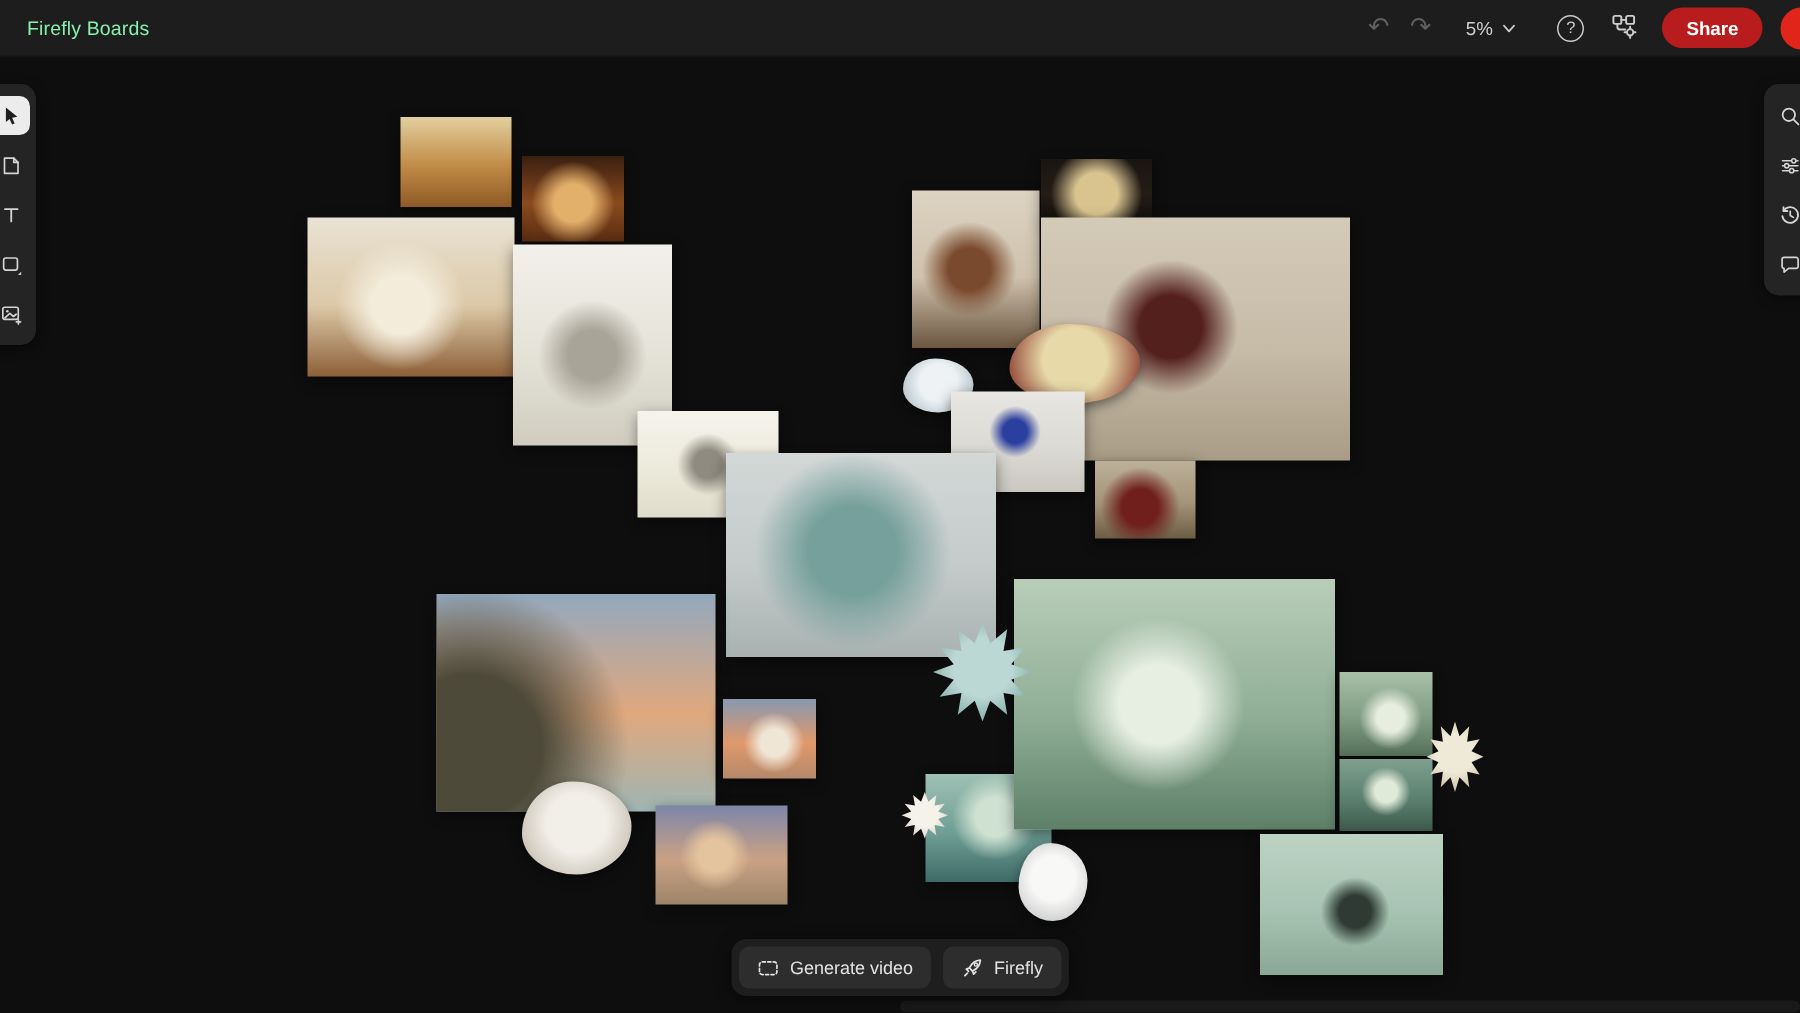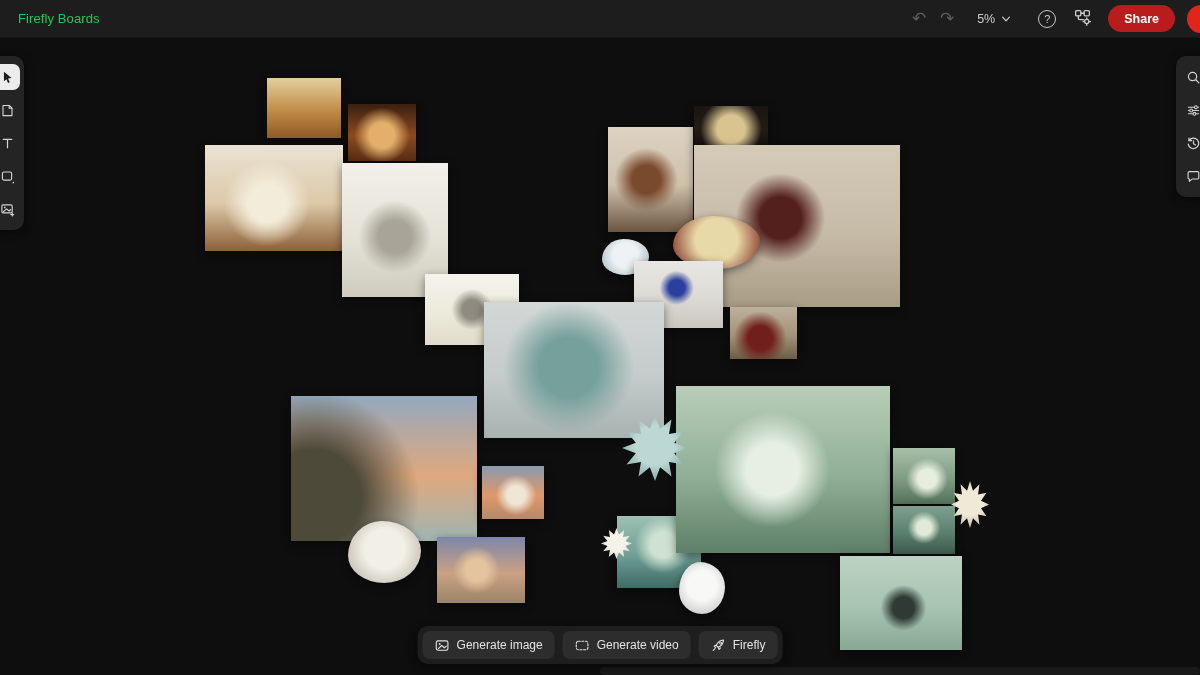--- a/index.html
+++ b/index.html
@@ -8,21 +8,21 @@
     font-family:"Liberation Sans","DejaVu Sans",sans-serif;
     background:#0e0e0e; position:relative; color:#d8d8d8;
   }
 
   
   .topbar {
     position:absolute; top:0; left:0; width:1200px; height:38px;
     background:#1d1d1d; display:flex; align-items:center;
     border-bottom:1px solid #141414; z-index:50;
   }
-  .topbar-title { margin-left:18px; font-size:13px; color:#22c55e; letter-spacing:.1px; }
+  .topbar-title { margin-left:18px; font-size:13px; color:#86efac; letter-spacing:.1px; }
   .topbar-right { margin-left:auto; display:flex; align-items:center; height:100%; }
   .tb-icon-btn {
     background:none; border:none; color:#cfcfcf; display:flex; align-items:center;
     justify-content:center; width:28px; height:28px; cursor:pointer;
   }
   .undo-redo { color:#5f5f5f; font-size:17px; line-height:1; font-family:"DejaVu Sans",sans-serif; }
   .zoom-ctrl {
     display:flex; align-items:center; gap:5px; margin:0 14px 0 16px;
     color:#cfcfcf; font-size:12.5px; cursor:pointer;
   }
@@ -234,30 +234,20 @@
           <path d="M3.8 2.8 h8.4 a1.4 1.4 0 0 1 1.4 1.4 v5 a1.4 1.4 0 0 1 -1.4 1.4 h-5.4 l-3.2 2.6 v-2.6 a1.4 1.4 0 0 1 -1.4 -1.4 v-5 a1.4 1.4 0 0 1 1.4 -1.4 z" fill="none" stroke="currentColor" stroke-linecap="round" stroke-linejoin="round" stroke-width="1.2"></path>
         </svg>
       </span>
     </button>
   </div>
 
 <div class="bottom-bar" id="bottom-bar">
     <button class="gen-btn">
       <span>
         <svg width="15" height="15" viewBox="0 0 16 16">
-          <rect x="1.8" y="3" width="12.4" height="10" rx="1.8" fill="none" stroke="currentColor" stroke-linecap="round" stroke-linejoin="round" stroke-width="1.2"></rect>
-          <circle cx="5.4" cy="6.4" r="1" fill="currentColor"></circle>
-          <path d="M4 11.4 L7.6 8 L10.4 10.4 L12.6 8.6" fill="none" stroke="currentColor" stroke-linecap="round" stroke-linejoin="round" stroke-width="1.2"></path>
-        </svg>
-      </span>
-      <span>Generate image</span>
-    </button>
-    <button class="gen-btn">
-      <span>
-        <svg width="15" height="15" viewBox="0 0 16 16">
           <rect x="1.8" y="3.5" width="12.4" height="9" rx="2" fill="none" stroke="currentColor" stroke-linecap="round" stroke-linejoin="round" stroke-width="1.2" stroke-dasharray="2.2 1.7"></rect>
         </svg>
       </span>
       <span>Generate video</span>
     </button>
     <button class="gen-btn">
       <span>
         <svg width="15" height="15" viewBox="0 0 16 16">
           <path d="M13.8 2.2 C10.4 2.4 7.6 4.4 6 7.8 L8.2 10 C11.6 8.4 13.6 5.6 13.8 2.2 Z" fill="none" stroke="currentColor" stroke-linecap="round" stroke-linejoin="round" stroke-width="1.2"></path>
           <circle cx="10.6" cy="5.4" r="1.1" fill="none" stroke="currentColor" stroke-linecap="round" stroke-linejoin="round" stroke-width="1"></circle>

